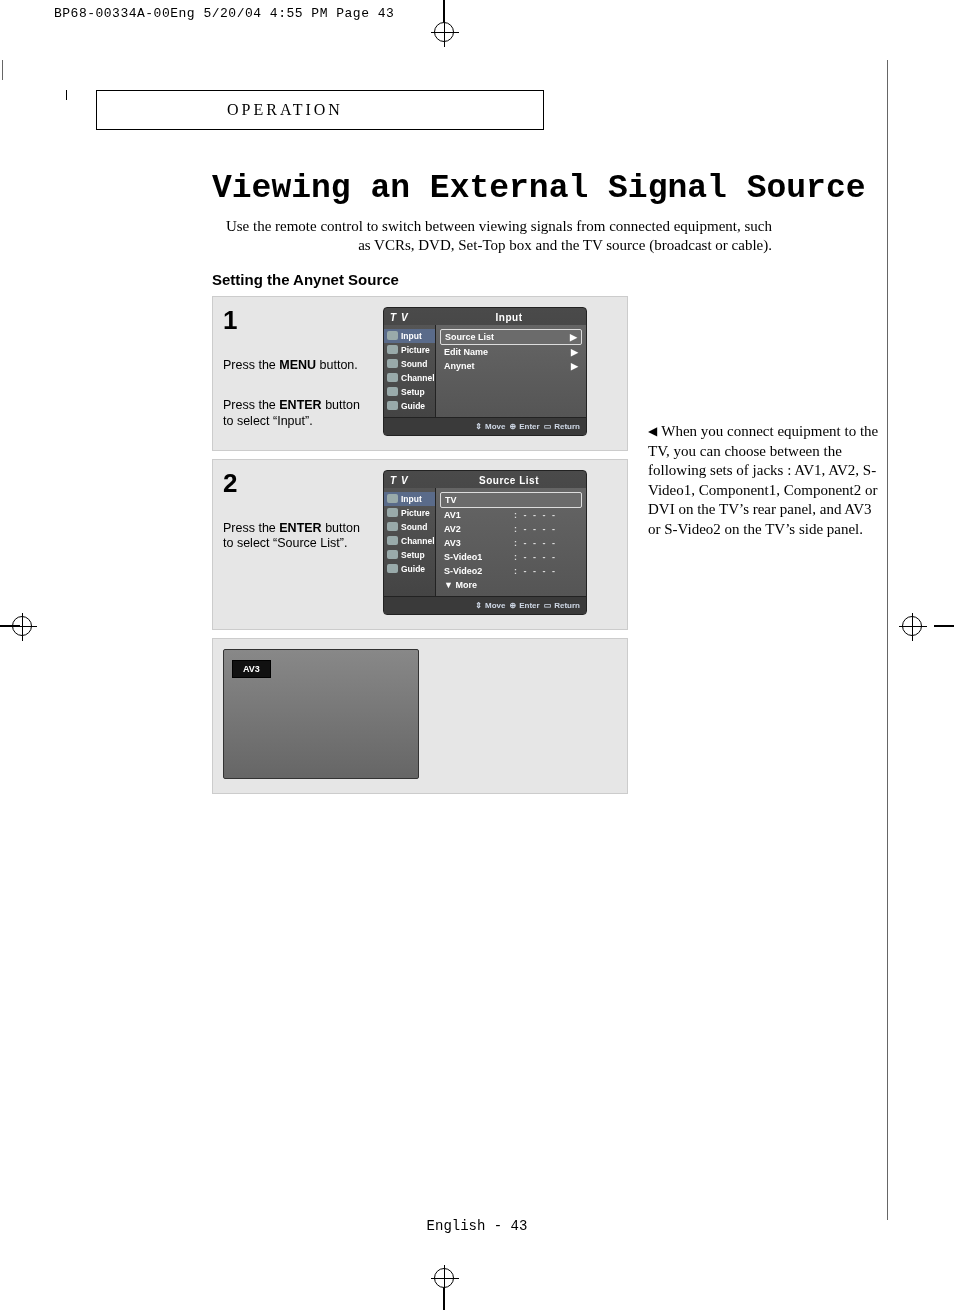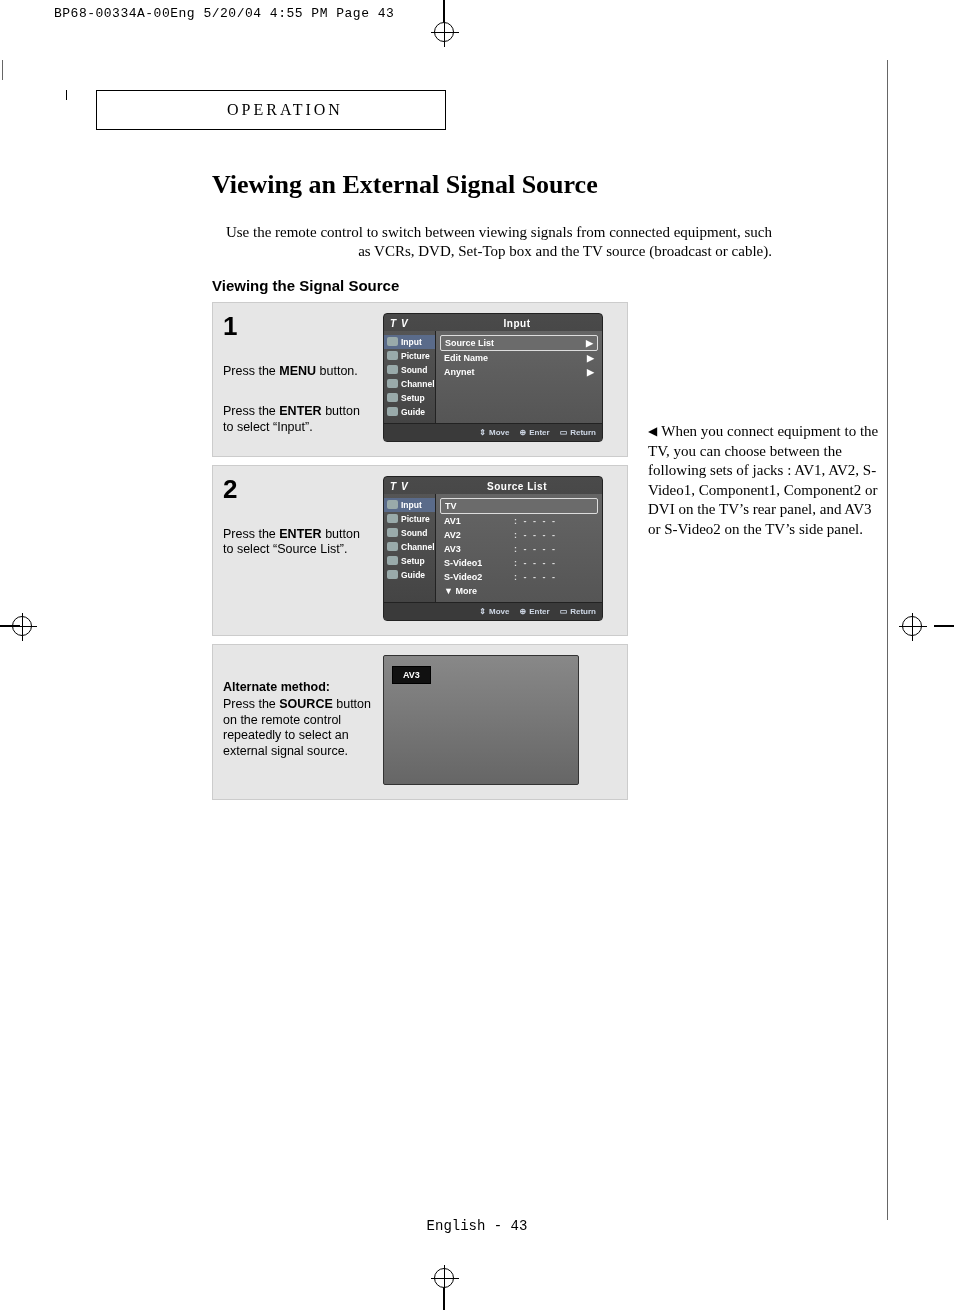--- a/index.html
+++ b/index.html
@@ -17,51 +17,51 @@
   .crop-bottom .cross::after { content:""; position:absolute; top:9px; left:-4px; height:1px; width:28px; background:#000; }
   .crop-side { position: absolute; top: 616px; width: 40px; height: 20px; }
   .crop-side .cross { position:absolute; width:20px; height:20px; border:1px solid #000; border-radius:50%; }
   .crop-side .cross::before { content:""; position:absolute; left:9px; top:-4px; width:1px; height:28px; background:#000; }
   .crop-side .cross::after { content:""; position:absolute; top:9px; left:-4px; height:1px; width:28px; background:#000; }
   .crop-left { left: 12px; } .crop-left::before { content:""; position:absolute; top:9px; left:-12px; width:20px; height:2px; background:#000; }
   .crop-right { right: 12px; } .crop-right::before { content:""; position:absolute; top:9px; right:-12px; width:20px; height:2px; background:#000; }
   .page-edge-right { position:absolute; top:60px; right:66px; width:1px; height:1160px; background:#666; }
   .page-edge-left-tick { position:absolute; top:60px; left:2px; height:20px; width:1px; background:#666; }
 
-  .tab-box { position:absolute; top:90px; left:96px; width:350px; height:40px; border:1px solid #000; display:flex; align-items:center; padding-left:130px; }
+  .tab-box { position:absolute; top:90px; left:96px; width:448px; height:40px; border:1px solid #000; display:flex; align-items:center; padding-left:130px; }
   .tab-label { font-family: 'Trajan Pro', 'Palatino', serif; font-size:16px; letter-spacing:3px; font-variant: small-caps; }
   .tab-tick { position:absolute; top:90px; left:66px; height:10px; width:1px; border-left:1px solid #000; }
 
   .content { position:absolute; top:170px; left:212px; width:660px; }
-  .h1 { font-family: Liberation Serif, serif; font-weight:800; font-size:26px; margin-bottom:23px; }
+  .h1 { font-family: Liberation Mono, monospace; font-weight:800; font-size:33px; margin-bottom:10px; }
   .intro { font-family: 'Times New Roman', Georgia, serif; font-size:15px; line-height:1.25; max-width:560px;text-align:right; }
   .sub-h { font-weight:800; font-size:15px; font-family: Helvetica, Arial, sans-serif; margin-top:16px; }
 
   .step-block { background:#e6e6e6; border:1px solid #ccc; width:416px; margin-top:8px; padding:10px 10px 14px 10px; display:flex; gap:10px; }
   .step-text { width:150px; font-size:12.5px; line-height:1.25; }
   .step-num { font-family: Helvetica, Arial, sans-serif; font-weight:900; font-size:26px; line-height:1; margin-bottom:2px; }
   .step-text p { margin-top:25px; }
   .step-text b { font-weight:800; }
 
-  .osd { width:220px; background: linear-gradient(#4a4a4a,#3a3a3a); border:1px solid #222; border-radius:4px; color:#fff; font-size:10px; font-family: Helvetica, Arial, sans-serif; font-weight:600; display:flex; flex-direction:column; }
+  .osd { width:204px; background: linear-gradient(#4a4a4a,#3a3a3a); border:1px solid #222; border-radius:4px; color:#fff; font-size:10px; font-family: Helvetica, Arial, sans-serif; font-weight:600; display:flex; flex-direction:column; }
   .osd-head { display:flex; align-items:flex-end; padding:4px 6px 2px 6px; font-style:italic; font-weight:700; letter-spacing:1px; }
   .osd-head .tv { flex:0 0 48px; }
   .osd-head .title { flex:1; text-align:center; font-style:normal; letter-spacing:0.5px; }
   .osd-body { display:flex; flex:1; }
   .osd-side { width:52px; background: linear-gradient(#555,#444); border-right:1px solid #222; padding:4px 0; }
   .osd-side .it { display:flex; align-items:center; gap:3px; padding:2px 3px; font-size:8.5px; font-weight:700; color:#fff; }
   .osd-side .it.sel { background:#5a6b8a; }
   .osd-side .ico { width:11px; height:9px; background:#9aa; border-radius:2px; flex-shrink:0; }
   .osd-main { flex:1; background: linear-gradient(#656565,#555); padding:4px; }
   .osd-row { display:flex; align-items:center; padding:2px 4px; font-size:9px; font-weight:700; color:#fff; }
   .osd-row .name { flex:0 0 70px; }
   .osd-row .val { flex:1; color:#ddd; letter-spacing:2px; }
   .osd-row .arr { font-size:9px; }
   .osd-row.boxed { border:1px solid #ddd; background:#6b6b6b; border-radius:2px; }
-  .osd-foot { background:#3a3a3a; border-top:1px solid #222; display:flex; justify-content:flex-end; gap:10px; padding:4px 6px; font-size:8px; color:#cfd8e6; font-weight:700; }
+  .osd-foot { background:#3a3a3a; border-top:1px solid #222; display:flex; justify-content:flex-end; gap:4px; padding:4px 6px; font-size:8px; color:#cfd8e6; font-weight:700; }
   .osd-foot span::before { content:"⊕"; margin-right:3px; font-size:8px; }
   .osd-foot .mv::before { content:"⇕"; }
   .osd-foot .rt::before { content:"▭"; }
   .more-row { font-size:9px; font-weight:700; padding:2px 4px; color:#fff; }
 
   .alt-block .osd-plain { width:196px; height:130px; background:linear-gradient(#888,#666); border:1px solid #333; border-radius:2px; padding:8px; }
   .pill { background:#111; color:#fff; font-size:9px; font-weight:700; padding:3px 10px; display:inline-block; border:1px solid #000; }
 
   .side-note { position:absolute; top:422px; left:648px; width:234px; font-family:'Times New Roman', Georgia, serif; font-size:15px; line-height:1.3; }
   .side-note .tri { display:inline-block; margin-right:4px; font-size:12px; vertical-align:1px; }
@@ -89,21 +89,21 @@
 <div class="page-edge-left-tick"></div>
 
 <div class="tab-tick"></div>
 <div class="tab-box">
   <span class="tab-label">OPERATION</span>
 </div>
 
 <div class="content">
   <div class="h1">Viewing an External Signal Source</div>
   <div class="intro">Use the remote control to switch between viewing signals from connected equipment, such as VCRs, DVD, Set-Top box and the TV source (broadcast or cable).</div>
-  <div class="sub-h">Viewing the Signal Source</div>
+  <div class="sub-h">Setting the Anynet Source</div>
 
   <div class="step-block">
     <div class="step-text">
       <div class="step-num">1</div>
       <p>
         <span>Press the </span><b>MENU</b><span> button.</span>
       </p>
       <p>
         <span>Press the </span><b>ENTER</b><span> button to select “Input”.</span>
       </p>
@@ -235,26 +235,20 @@
       </div>
       <div class="osd-foot">
         <span class="mv">Move</span>
         <span>Enter</span>
         <span class="rt">Return</span>
       </div>
     </div>
   </div>
 
   <div class="step-block alt-block">
-    <div class="step-text">
-      <p><b>Alternate method:</b></p>
-      <p style="margin-top:2px">
-        <span>Press the </span><b>SOURCE</b><span> button on the remote control repeatedly to select an external signal source.</span>
-      </p>
-    </div>
     <div class="osd-plain">
       <span class="pill">AV3</span>
     </div>
   </div>
 </div>
 
 <div class="side-note">
   <span class="tri">◀</span><span>When you connect equipment to the TV, you can choose between the following sets of jacks : AV1, AV2, S-Video1, Component1, Component2 or DVI on the TV’s rear panel, and AV3 or S-Video2 on the TV’s side panel.</span>
 </div>
 

